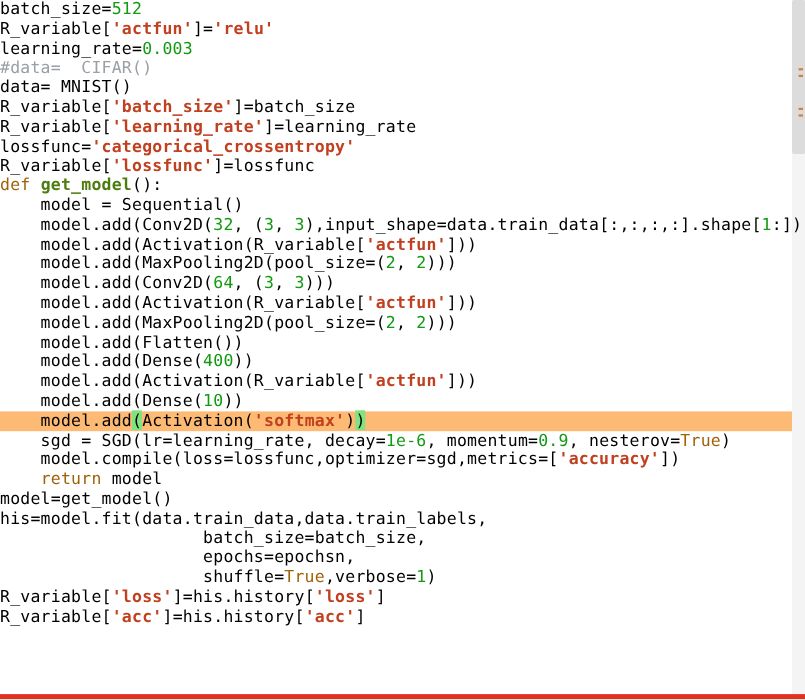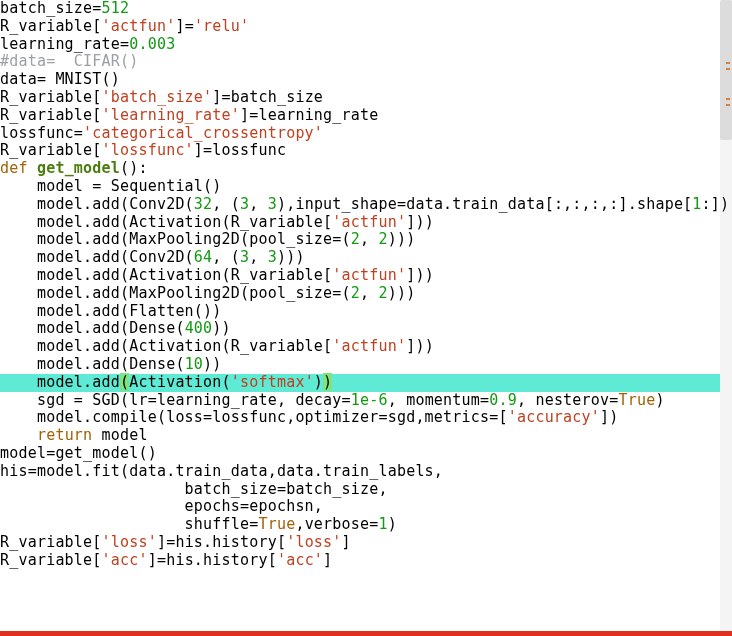--- a/index.html
+++ b/index.html
@@ -14,26 +14,26 @@
     white-space:pre;
     background:#fff;
   }
   .code{
     position:absolute;
     left:0;top:0;
     width:720px;
     letter-spacing:0.2px;
   }
   .ln{display:block;}
-  .hl{background:#5eead4;}
+  .hl{background:#fdba74;}
   .kw{color:#a16207;}        
   .op{color:#000;}
   .fn{color:#4d7c0f;font-weight:600;}
   .nm{color:#129a12;}        
-  .str{color:#c04020;}       
+  .str{color:#c04020;font-weight:bold;}       
   .cm{color:#9aa0a6;}        
   .paren-hl{background:#7fe37f;}  
 
   
   .mark{position:absolute;right:2px;width:4px;height:2px;background:#d08040;}
   .redbar{position:absolute;left:0;bottom:0;height:5px;width:732px;background:#e03020;}
   
   .sb-track{position:absolute;top:0;right:0;width:12px;height:636px;background:#f4f4f4;}
   .sb-thumb{position:absolute;top:0;right:0;width:12px;height:140px;background:#dcdcdc;border-radius:2px;}
 </style>

